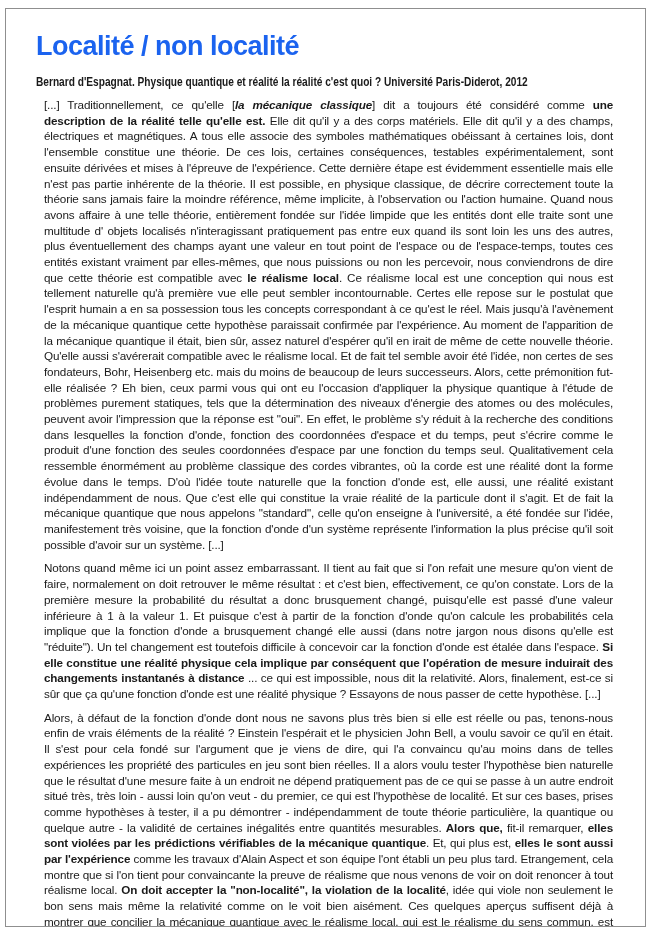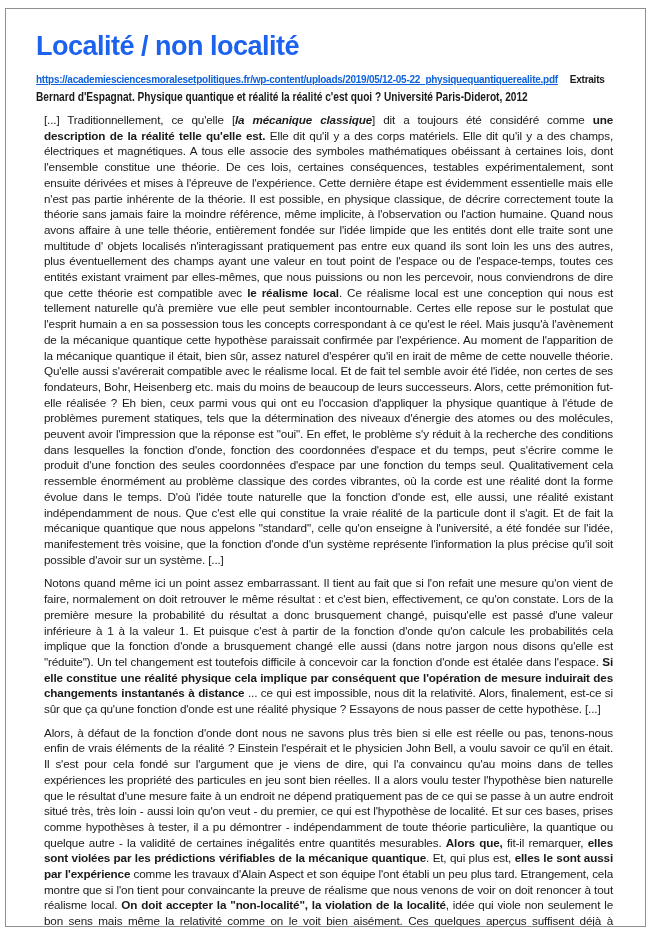--- a/index.html
+++ b/index.html
@@ -46,23 +46,20 @@
   .bodytext p{margin:8px;}
   .b{font-weight:bold;}
   .i{font-style:italic;}
 </style>
 </head>
 <body>
 
 <div class="page">
   <h1 class="title">Localité / non localité</h1>
 
-  <div class="linkline">
-    <a href="#" class="pdf-link" title="https://academiesciencesmoralesetpolitiques.fr/wp-content/uploads/2019/05/12-05-22_physiquequantiquerealite.pdf">https://academiesciencesmoralesetpolitiques.fr/wp-content/uploads/2019/05/12-05-22_physiquequantiquerealite.pdf</a><span class="extraits">Extraits</span>
-  </div>
 
   <div class="byline">
     <span class="b">Bernard d'Espagnat. Physique quantique et réalité la réalité c'est quoi ?</span><span class="rest"> Université Paris-Diderot, 2012</span>
   </div>
 
   <div class="bodytext">
       <p><span>[...] Traditionnellement, ce qu'elle [</span><span class="b i">la mécanique classique</span><span>] dit a toujours été considéré comme </span><span class="b">une description de la réalité telle qu'elle est.</span><span> Elle dit qu'il y a des corps matériels. Elle dit qu'il y a des champs, électriques et magnétiques. A tous elle associe des symboles mathématiques obéissant à certaines lois, dont l'ensemble constitue une théorie. De ces lois, certaines conséquences, testables expérimentalement, sont ensuite dérivées et mises à l'épreuve de l'expérience. Cette dernière étape est évidemment essentielle mais elle n'est pas partie inhérente de la théorie. Il est possible, en physique classique, de décrire correctement toute la théorie sans jamais faire la moindre référence, même implicite, à l'observation ou l'action humaine. Quand nous avons affaire à une telle théorie, entièrement fondée sur l'idée limpide que les entités dont elle traite sont une multitude d' objets localisés n'interagissant pratiquement pas entre eux quand ils sont loin les uns des autres, plus éventuellement des champs ayant une valeur en tout point de l'espace ou de l'espace-temps, toutes ces entités existant vraiment par elles-mêmes, que nous puissions ou non les percevoir, nous conviendrons de dire que cette théorie est compatible avec </span><span class="b">le réalisme local</span><span>. Ce réalisme local est une conception qui nous est tellement naturelle qu'à première vue elle peut sembler incontournable. Certes elle repose sur le postulat que l'esprit humain a en sa possession tous les concepts correspondant à ce qu'est le réel. Mais jusqu'à l'avènement de la mécanique quantique cette hypothèse paraissait confirmée par l'expérience. Au moment de l'apparition de la mécanique quantique il était, bien sûr, assez naturel d'espérer qu'il en irait de même de cette nouvelle théorie. Qu'elle aussi s'avérerait compatible avec le réalisme local. Et de fait tel semble avoir été l'idée, non certes de ses fondateurs, Bohr, Heisenberg etc. mais du moins de beaucoup de leurs successeurs. Alors, cette prémonition fut-elle réalisée ? Eh bien, ceux parmi vous qui ont eu l'occasion d'appliquer la physique quantique à l'étude de problèmes purement statiques, tels que la détermination des niveaux d'énergie des atomes ou des molécules, peuvent avoir l'impression que la réponse est "oui". En effet, le problème s'y réduit à la recherche des conditions dans lesquelles la fonction d'onde, fonction des coordonnées d'espace et du temps, peut s'écrire comme le produit d'une fonction des seules coordonnées d'espace par une fonction du temps seul. Qualitativement cela ressemble énormément au problème classique des cordes vibrantes, où la corde est une réalité dont la forme évolue dans le temps. D'où l'idée toute naturelle que la fonction d'onde est, elle aussi, une réalité existant indépendamment de nous. Que c'est elle qui constitue la vraie réalité de la particule dont il s'agit. Et de fait la mécanique quantique que nous appelons "standard", celle qu'on enseigne à l'université, a été fondée sur l'idée, manifestement très voisine, que la fonction d'onde d'un système représente l'information la plus précise qu'il soit possible d'avoir sur un système. [...]</span></p>
       <p><span>Notons quand même ici un point assez embarrassant. Il tient au fait que si l'on refait une mesure qu'on vient de faire, normalement on doit retrouver le même résultat : et c'est bien, effectivement, ce qu'on constate. Lors de la première mesure la probabilité du résultat a donc brusquement changé, puisqu'elle est passé d'une valeur inférieure à 1 à la valeur 1. Et puisque c'est à partir de la fonction d'onde qu'on calcule les probabilités cela implique que la fonction d'onde a brusquement changé elle aussi (dans notre jargon nous disons qu'elle est "réduite"). Un tel changement est toutefois difficile à concevoir car la fonction d'onde est étalée dans l'espace. </span><span class="b">Si elle constitue une réalité physique cela implique par conséquent que l'opération de mesure induirait des changements instantanés à distance</span><span> ... ce qui est impossible, nous dit la relativité. Alors, finalement, est-ce si sûr que ça qu'une fonction d'onde est une réalité physique ? Essayons de nous passer de cette hypothèse. [...]</span></p>
       <p><span>Alors, à défaut de la fonction d'onde dont nous ne savons plus très bien si elle est réelle ou pas, tenons-nous enfin de vrais éléments de la réalité ? Einstein l'espérait et le physicien John Bell, a voulu savoir ce qu'il en était. Il s'est pour cela fondé sur l'argument que je viens de dire, qui l'a convaincu qu'au moins dans de telles expériences les propriété des particules en jeu sont bien réelles. Il a alors voulu tester l'hypothèse bien naturelle que le résultat d'une mesure faite à un endroit ne dépend pratiquement pas de ce qui se passe à un autre endroit situé très, très loin - aussi loin qu'on veut - du premier, ce qui est l'hypothèse de localité. Et sur ces bases, prises comme hypothèses à tester, il a pu démontrer - indépendamment de toute théorie particulière, la quantique ou quelque autre - la validité de certaines inégalités entre quantités mesurables. </span><span class="b">Alors que,</span><span> fit-il remarquer, </span><span class="b">elles sont violées par les prédictions vérifiables de la mécanique quantique</span><span>. Et, qui plus est, </span><span class="b">elles le sont aussi par l'expérience</span><span> comme les travaux d'Alain Aspect et son équipe l'ont établi un peu plus tard. Etrangement, cela montre que si l'on tient pour convaincante la preuve de réalisme que nous venons de voir on doit renoncer à tout réalisme local. </span><span class="b">On doit accepter la "non-localité", la violation de la localité</span><span>, idée qui viole non seulement le bon sens mais même la relativité comme on le voit bien aisément. Ces quelques aperçus suffisent déjà à montrer que concilier la mécanique quantique avec le réalisme local, qui est le réalisme du sens commun, est impossible. [...]</span></p>
     </div>

